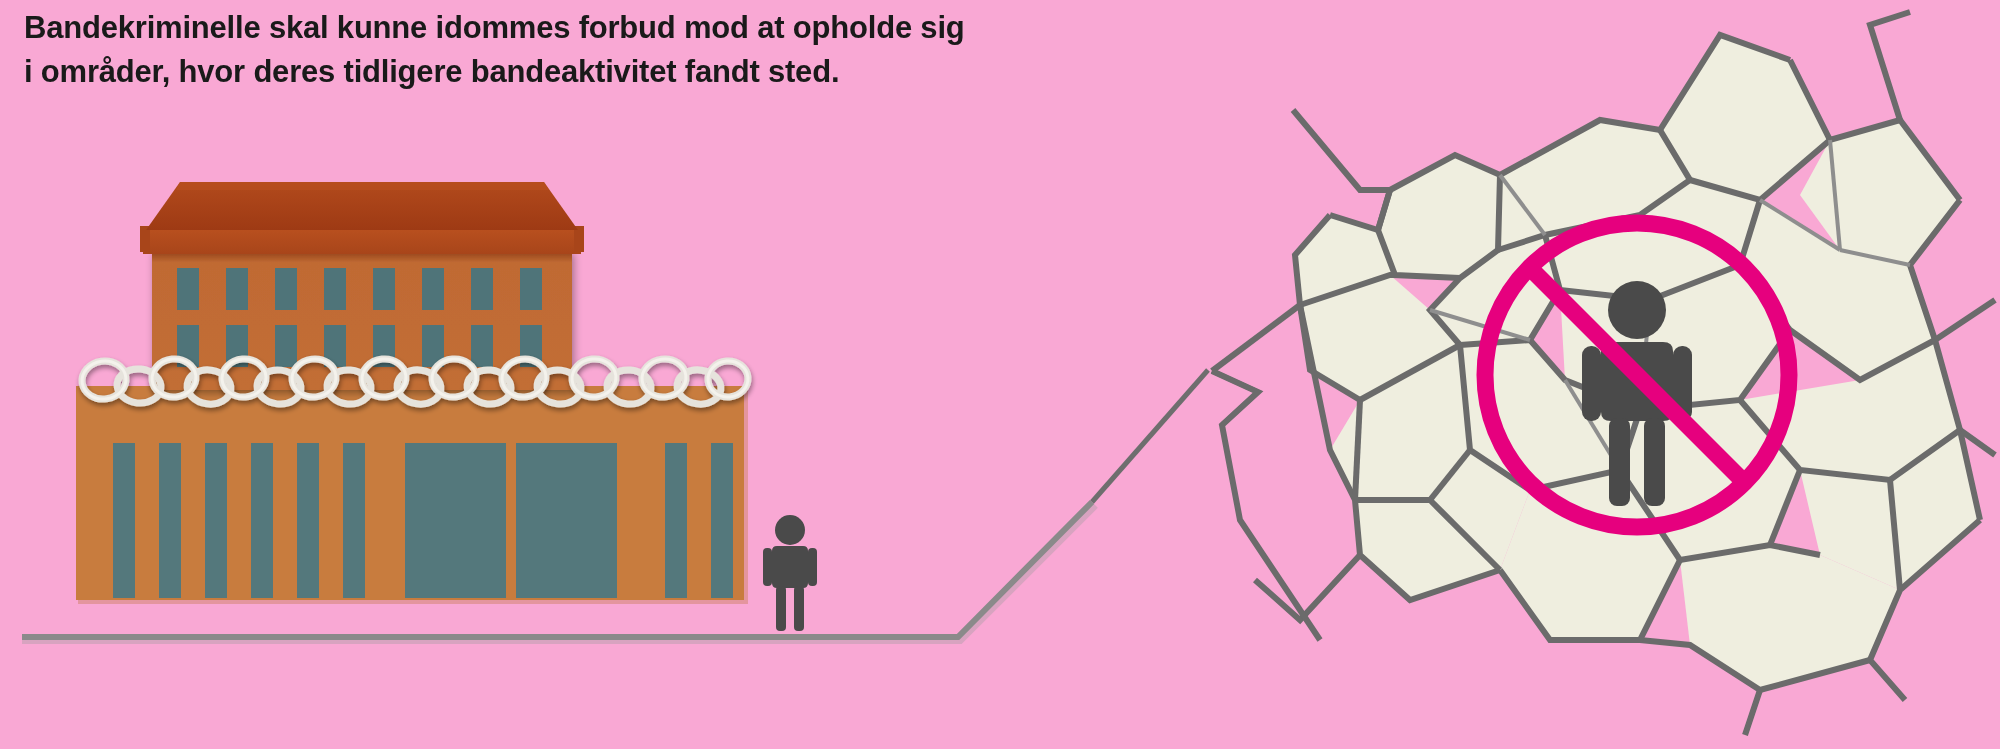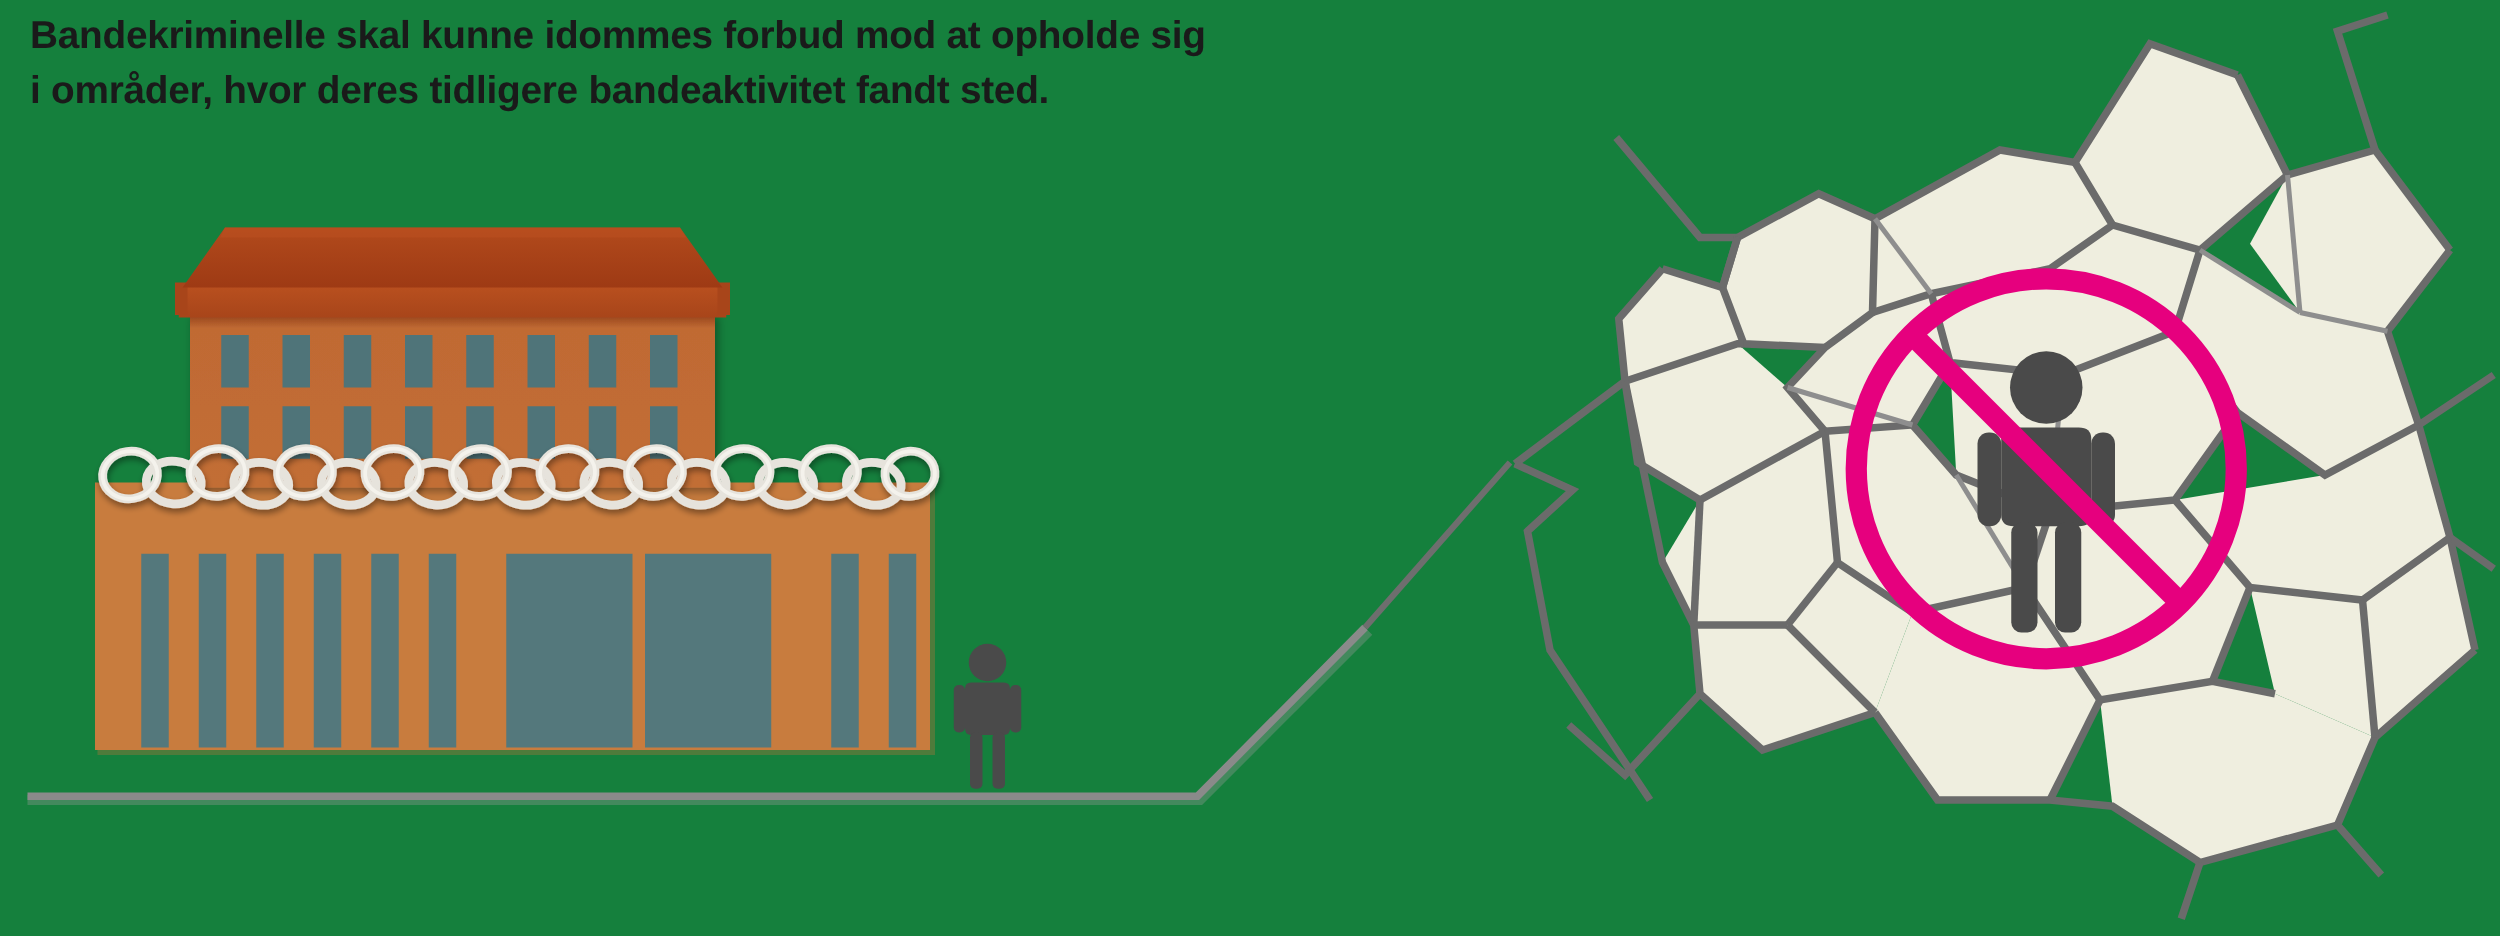--- a/index.html
+++ b/index.html
@@ -7,21 +7,21 @@
     padding: 0;
     background: #ffffff;
   }
   body {
     font-family: "Liberation Sans", sans-serif;
   }
   #page {
     position: relative;
     width: 2000px;
     height: 749px;
-    background: #15803d;
+    background: #f9a8d4;
     overflow: hidden;
   }
 
   
   .headline {
     position: absolute;
     left: 24px;
     top: 6px;
     width: 1200px;
     font-family: "Liberation Sans", sans-serif;

